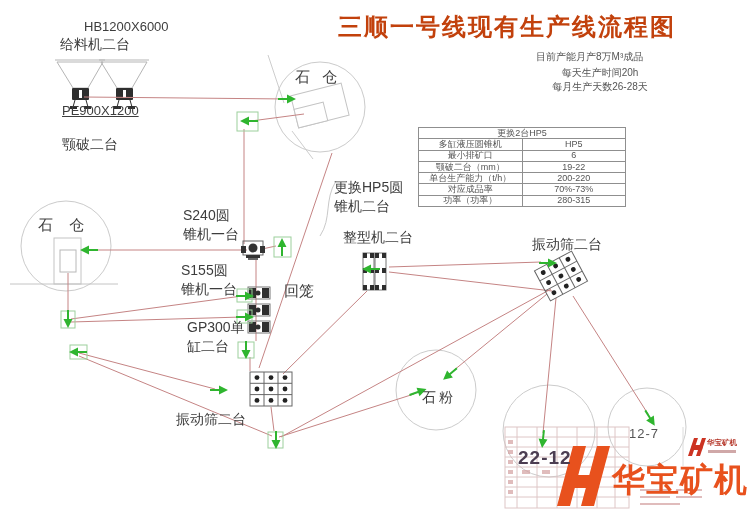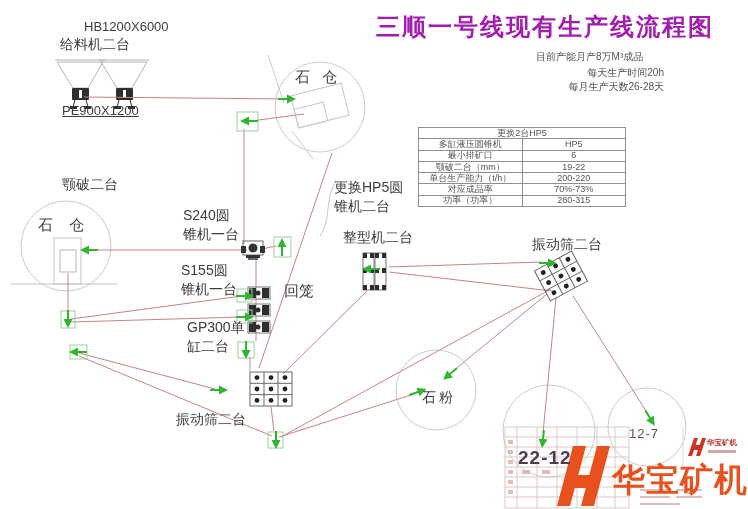--- a/index.html
+++ b/index.html
@@ -4,25 +4,25 @@
 <style>
   html,body{margin:0;padding:0;background:#fff;}
   .stage{
     position:relative;width:748px;height:509px;background:#fff;overflow:hidden;
     font-family:"Liberation Sans","DejaVu Sans",sans-serif;color:#3d3d3d;
   }
   .stage svg{position:absolute;left:0;top:0;}
   .lbl{position:absolute;white-space:pre;color:#3d3d3d;line-height:1.25;}
   .title{
     position:absolute;left:338px;top:11px;font-size:24px;font-weight:bold;
-    letter-spacing:2px;color:#a21caf;white-space:nowrap;margin-left:38px;
+    letter-spacing:2px;color:#c2410c;white-space:nowrap;
   }
   .stats{position:absolute;left:536px;top:50px;width:128px;font-size:10px;color:#555;}
   .stats .l1{margin-bottom:2px;white-space:nowrap;}
-  .stats .row{display:flex;justify-content:flex-end;line-height:13.5px;white-space:nowrap;}
+  .stats .row{display:flex;justify-content:center;line-height:13.5px;white-space:nowrap;}
   table.spec{
     position:absolute;left:418px;top:127px;width:208px;border-collapse:collapse;
     font-size:9px;color:#555;table-layout:fixed;
   }
   table.spec td{
     border:1px solid #8f8f8f;text-align:center;padding:0 2px;height:10.3px;line-height:1;
     overflow:hidden;white-space:nowrap;
   }
   table.spec td.c1{width:121px;}
   .vtext{word-break:break-all;line-height:37px;}
@@ -322,21 +322,21 @@
     <tr>
           <td class="c1">功率（功率）</td>
           <td>280-315</td>
         </tr>
   </tbody>
     </table>
 
   <div class="lbl" style="left:60px;top:19px;font-size:13px;margin-left:24px;">HB1200X6000</div>
   <div class="lbl" style="left:60px;top:36px;font-size:14px;">给料机二台</div>
   <div class="lbl" style="left:62px;top:103px;font-size:13px;text-decoration:underline;">PE900X1200</div>
-  <div class="lbl" style="left:62px;top:136px;font-size:14px;margin-top:40px;">颚破二台</div>
+  <div class="lbl" style="left:62px;top:136px;font-size:14px;">颚破二台</div>
   <div class="lbl" style="left:295px;top:68px;font-size:15px;letter-spacing:4px;">石 仓</div>
   <div class="lbl" style="left:38px;top:216px;font-size:15px;letter-spacing:6px;">石 仓</div>
 
   <div class="lbl" style="left:183px;top:206px;font-size:14px;line-height:19px;"><span>S240圆</span><br><span>锥机一台</span></div>
   <div class="lbl" style="left:181px;top:261px;font-size:14px;line-height:19px;"><span>S155圆</span><br><span>锥机一台</span></div>
   <div class="lbl" style="left:187px;top:318px;font-size:14px;line-height:19px;"><span>GP300单</span><br><span>缸二台</span></div>
   <div class="lbl" style="left:334px;top:178px;font-size:14px;line-height:19px;"><span>更换HP5圆</span><br><span>锥机二台</span></div>
 
   <div class="lbl vtext" style="left:284px;top:272px;width:17px;font-size:15px;">回笼</div>
   <div class="lbl" style="left:343px;top:229px;font-size:14px;">整型机二台</div>

